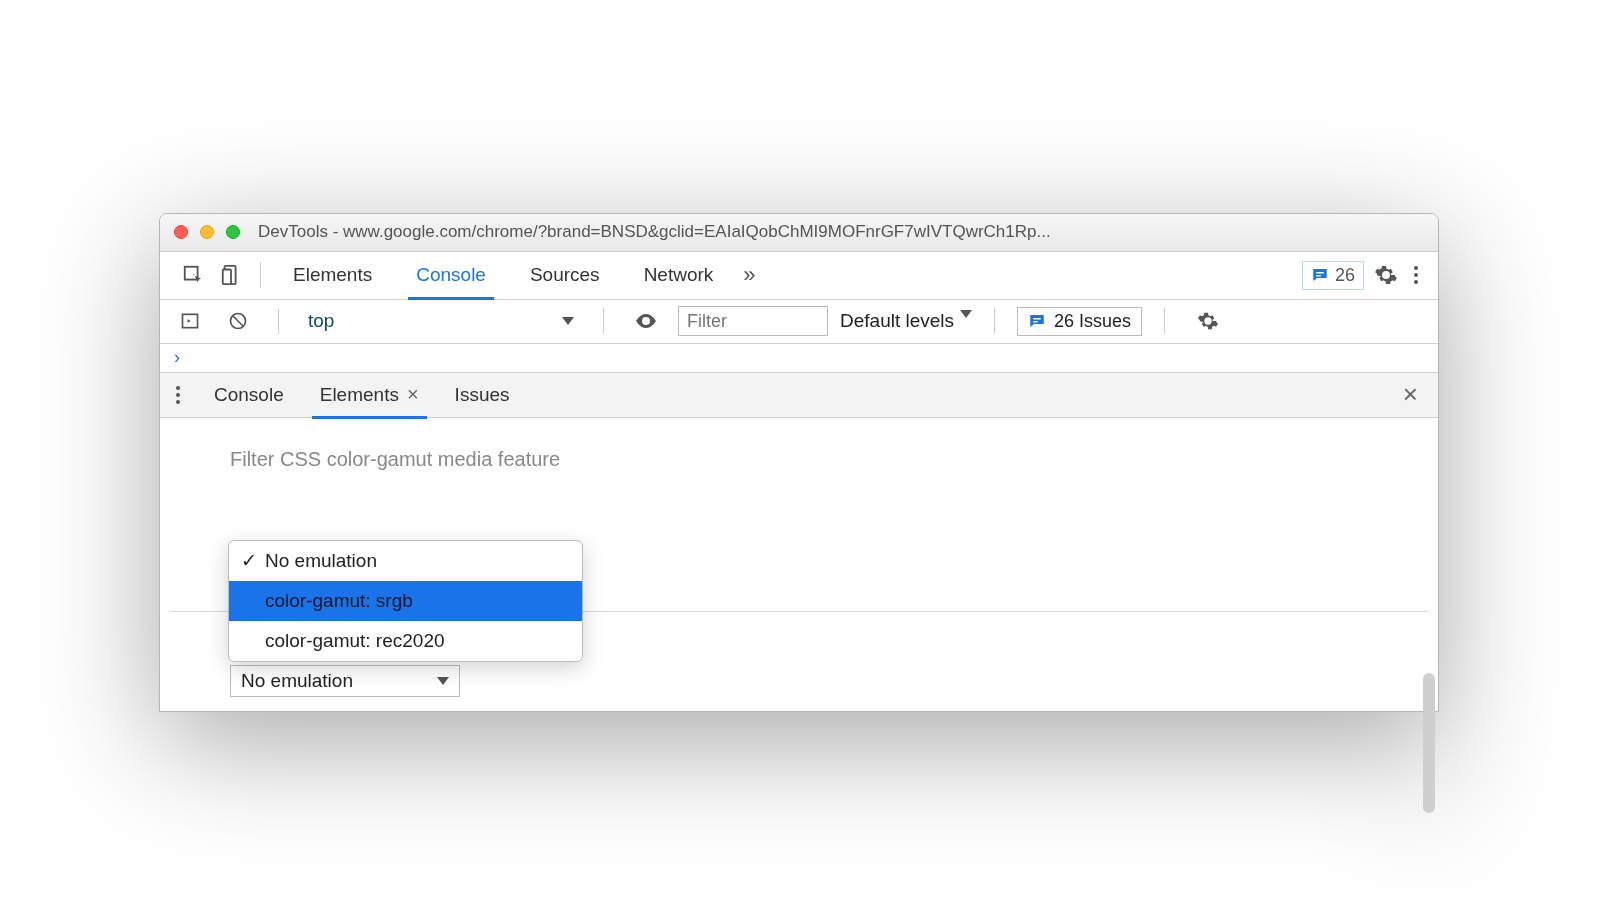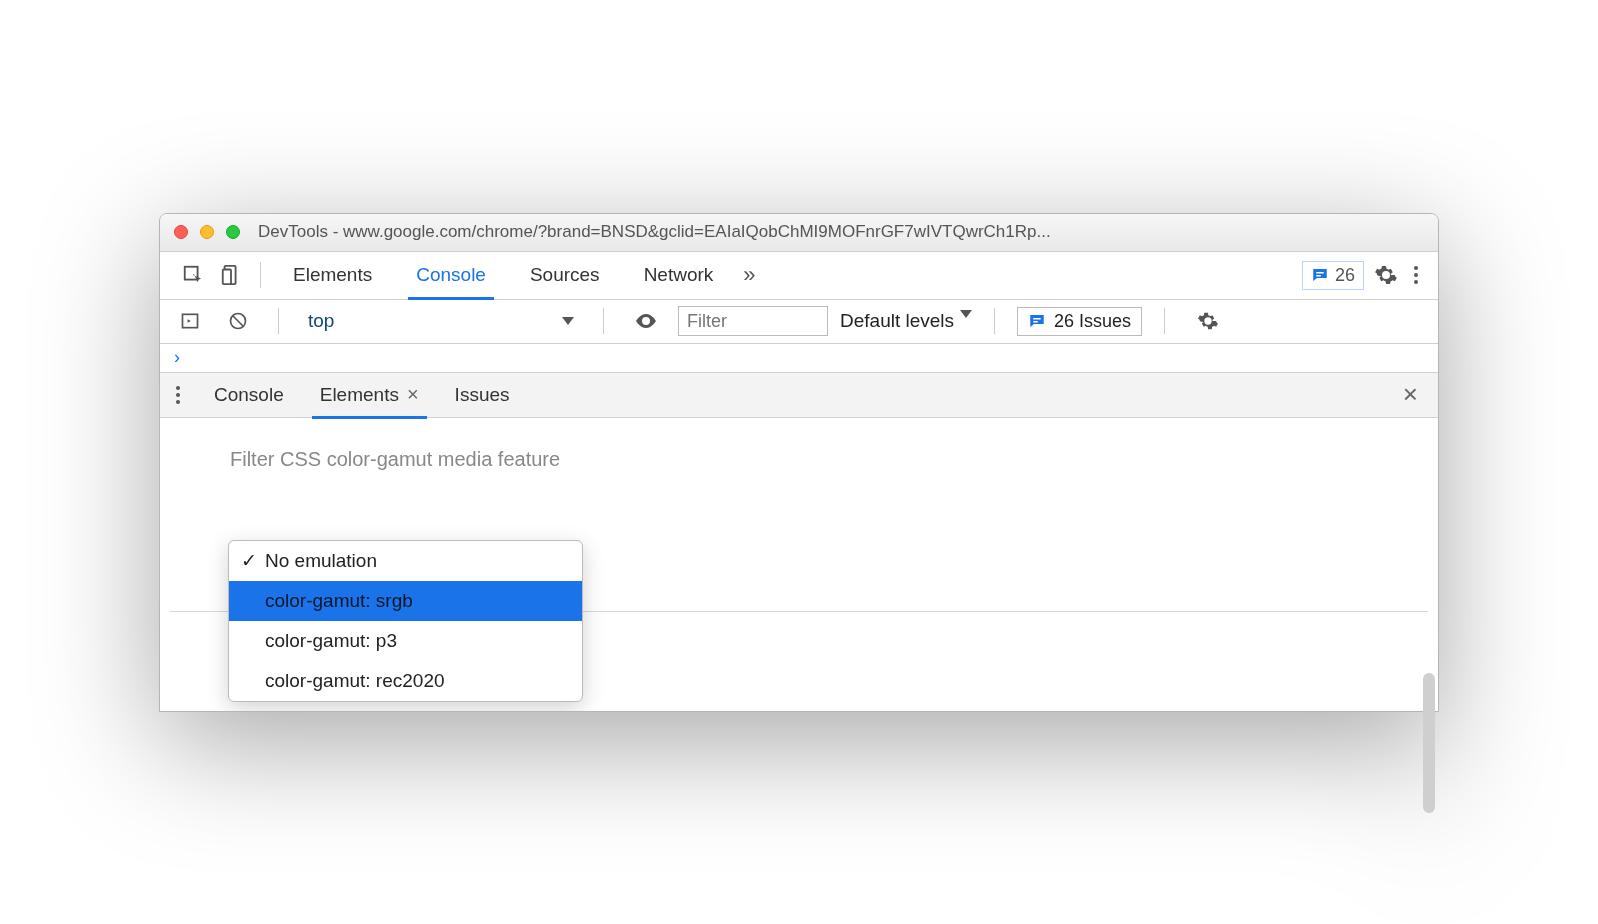--- a/index.html
+++ b/index.html
@@ -198,23 +198,20 @@
     <div class="sec-sub">Filter CSS color-gamut media feature</div>
 
     <div class="dropdown">
       <div class="opt checked">
             <span>No emulation</span>
           </div>
       <div class="opt hl">
             <span>color-gamut: srgb</span>
           </div>
       <div class="opt">
-            <span>color-gamut: p3</span>
-          </div>
-      <div class="opt">
             <span>color-gamut: rec2020</span>
           </div>
     </div>
 
     <div style="height:94px;"></div>
     <div class="hr"></div>
     <div class="partial-text">Forces vision deficiency emulation</div>
     <div class="select-box">
       <span>No emulation</span>
       <span class="tri"></span>

